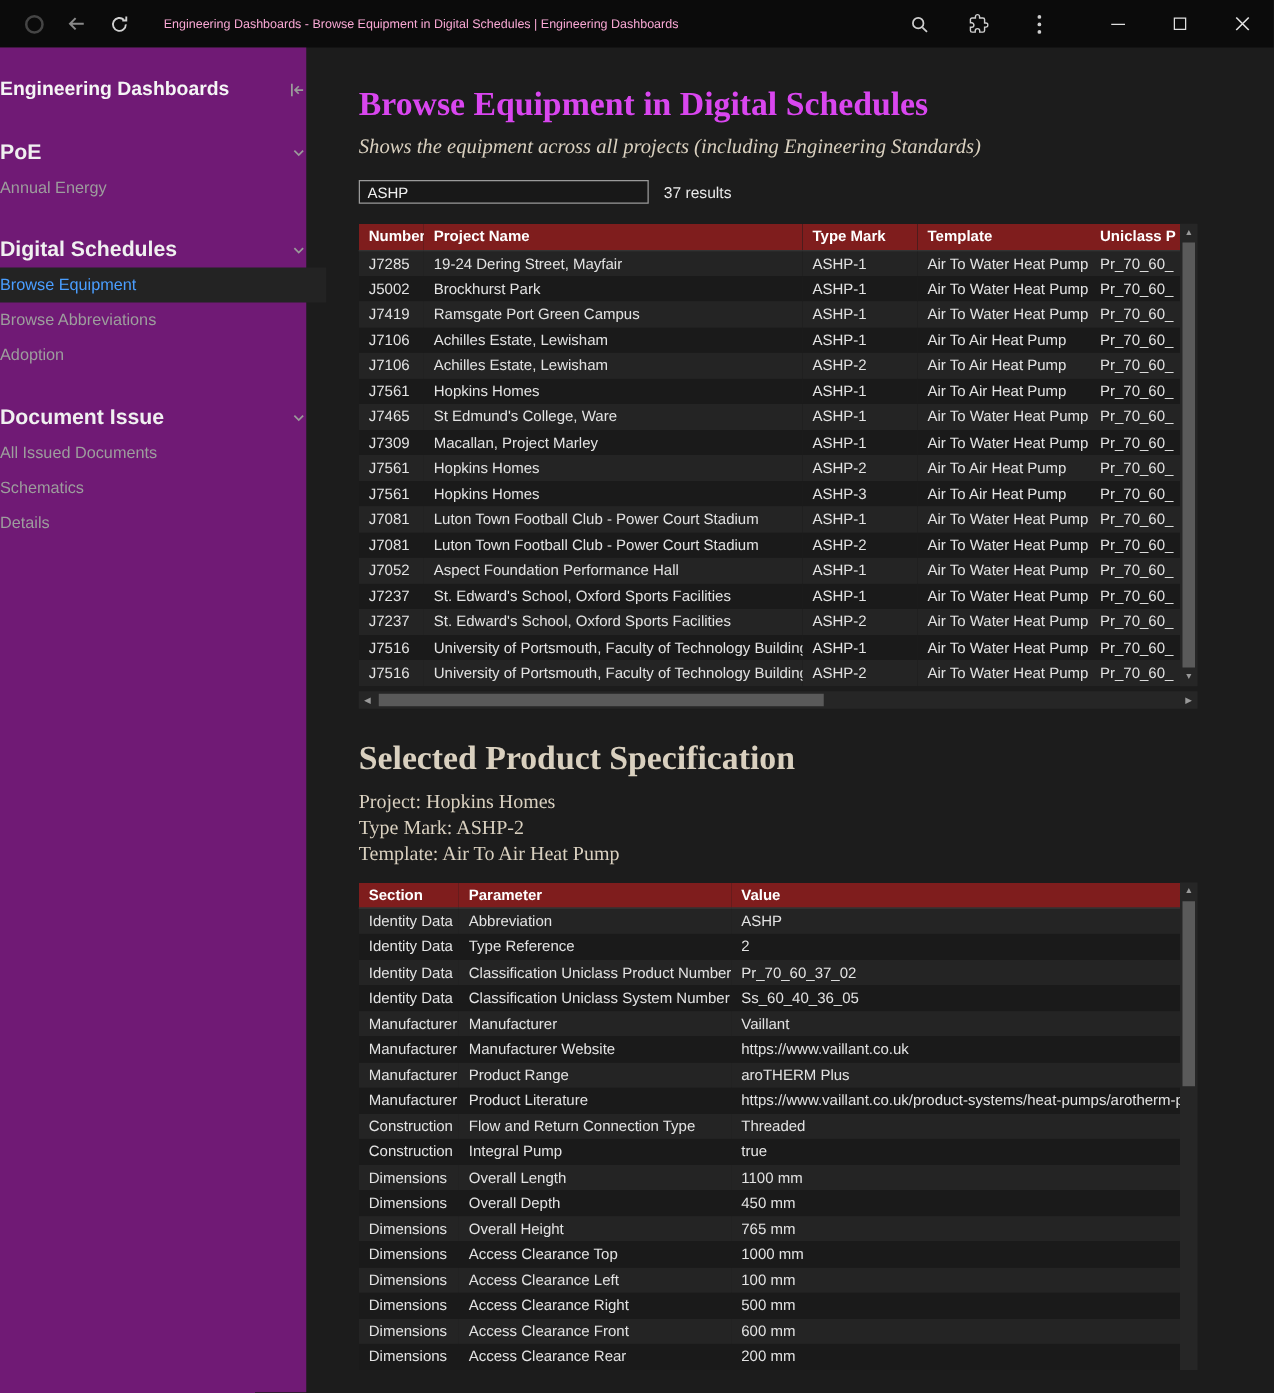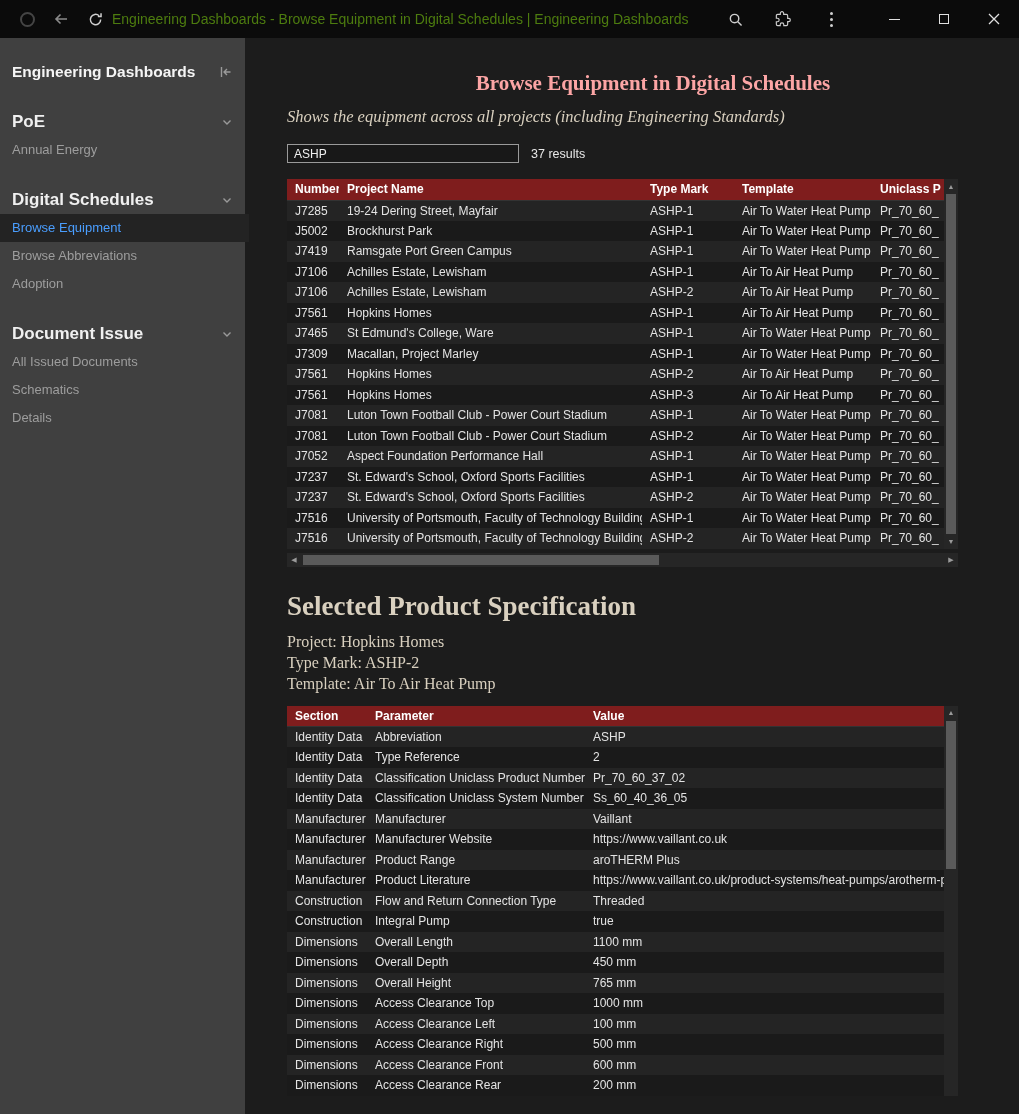--- a/index.html
+++ b/index.html
@@ -3,44 +3,44 @@
 <meta charset="utf-8">
 <style>
   * { margin:0; padding:0; box-sizing:border-box; }
   html,body { width:1019px; height:1114px; overflow:hidden; }
   body { background:#1c1c1c; font-family:"Liberation Sans", sans-serif; color:#e6e6e6; }
 
   
   .titlebar { height:38px; background:#0b0b0b; display:flex; align-items:center; padding:0 0 0 10px; }
   .tb-icon { width:34px; height:34px; display:flex; align-items:center; justify-content:center; flex:0 0 auto; }
   .favicon { width:15px; height:15px; border-radius:50%; border:2.5px solid #454545; }
-  .tb-title { font-size:14px; color:#4d7c0f; margin-left:0; white-space:nowrap; overflow:hidden; }
+  .tb-title { font-size:10px; color:#f9a8d4; margin-left:19px; white-space:nowrap; overflow:hidden; }
   .tb-spacer { flex:1; }
   .tb-right-icon { width:48px; height:38px; display:flex; align-items:center; justify-content:center; }
   .kebab { display:flex; flex-direction:column; gap:3px; }
   .kebab span { width:3px; height:3px; border-radius:50%; background:#cfcfcf; }
   .win-btn { width:50px; height:38px; display:flex; align-items:center; justify-content:center; }
   .glyph-min { width:11px; height:1px; background:#e0e0e0; }
   .glyph-max { width:10px; height:10px; border:1px solid #e0e0e0; }
 
   
   .app { display:flex; height:1076px; }
 
   
-  .sidebar { width:245px; background:#404040; padding:20px 12px; flex:0 0 auto; }
+  .sidebar { width:245px; background:#701a75; padding:20px 0; flex:0 0 auto; }
   .sb-header { display:flex; justify-content:space-between; align-items:center; margin-bottom:14px; height:28px; }
   .sb-title { font-size:15.5px; font-weight:bold; color:#f5f5f5; }
   .sb-sec-header { display:flex; justify-content:space-between; align-items:center; height:28px; margin-top:22px; cursor:pointer; }
   .sb-sec-label { font-size:17px; font-weight:bold; color:#f0f0f0; }
   .sb-item { height:28px; line-height:28px; font-size:13px; color:#9d9d9d; margin:0 -16px; padding:0 16px; cursor:pointer; white-space:nowrap; }
   .sb-item.active { background:#232323; color:#4a9eff; }
 
   
   .main { flex:1; padding:28px 0 0 42px; overflow:hidden; }
-  .page-title { font-family:"Liberation Serif", serif; font-size:21px; font-weight:bold; color:#fca5a5; line-height:34px;text-align:center; }
+  .page-title { font-family:"Liberation Serif", serif; font-size:27px; font-weight:bold; color:#d946ef; line-height:34px; }
   .subtitle { font-family:"Liberation Serif", serif; font-style:italic; font-size:16.5px; color:#d9d0bf; margin-top:6px; line-height:22px; }
   .search-row { margin-top:16px; display:flex; align-items:center; gap:12px; height:19px; }
   .search-input { width:232px; height:19px; background:#181818; border:1px solid #9a9a9a; color:#f0f0f0; font-size:12px; padding:0 6px; font-family:"Liberation Sans", sans-serif; outline:none; }
   .results { font-size:12.5px; color:#e8e8e8; }
 
   
   .table-wrap { position:relative; margin-top:16px; width:671px; padding-right:14px; }
   table { border-collapse:collapse; table-layout:fixed; width:657px; }
   th, td { text-align:left; padding:0 8px; font-size:12px; white-space:nowrap; overflow:hidden; }
   th { height:21px; color:#ffffff; font-weight:bold; background:#7f1d1d; border-bottom:1px solid #333; }

